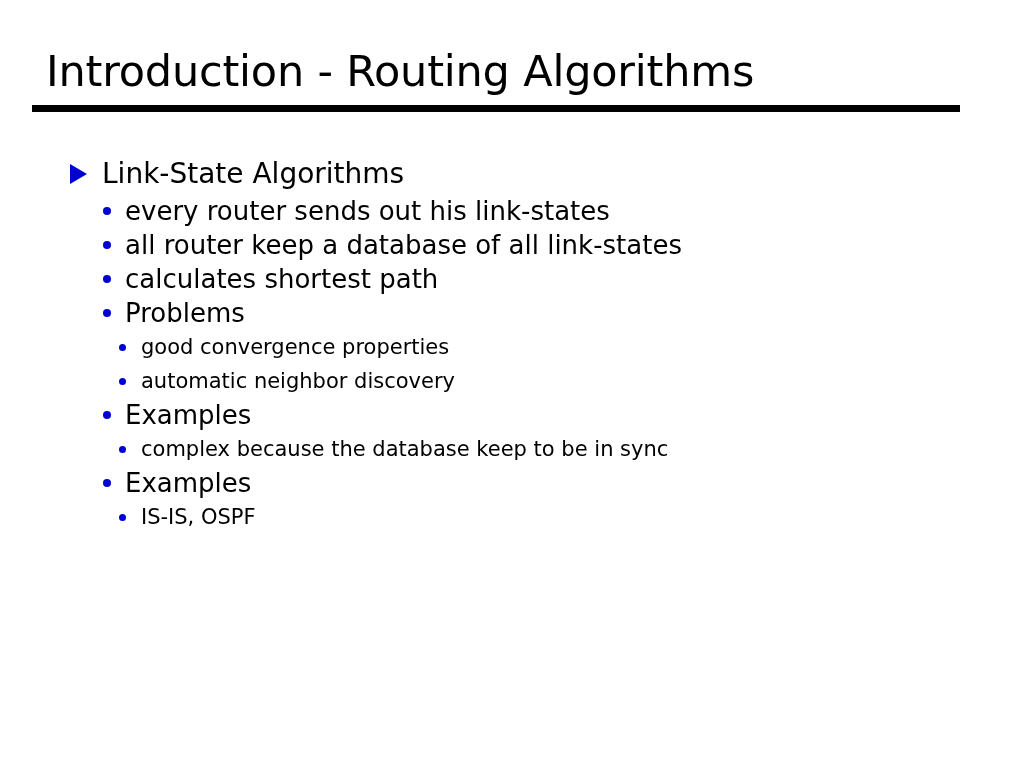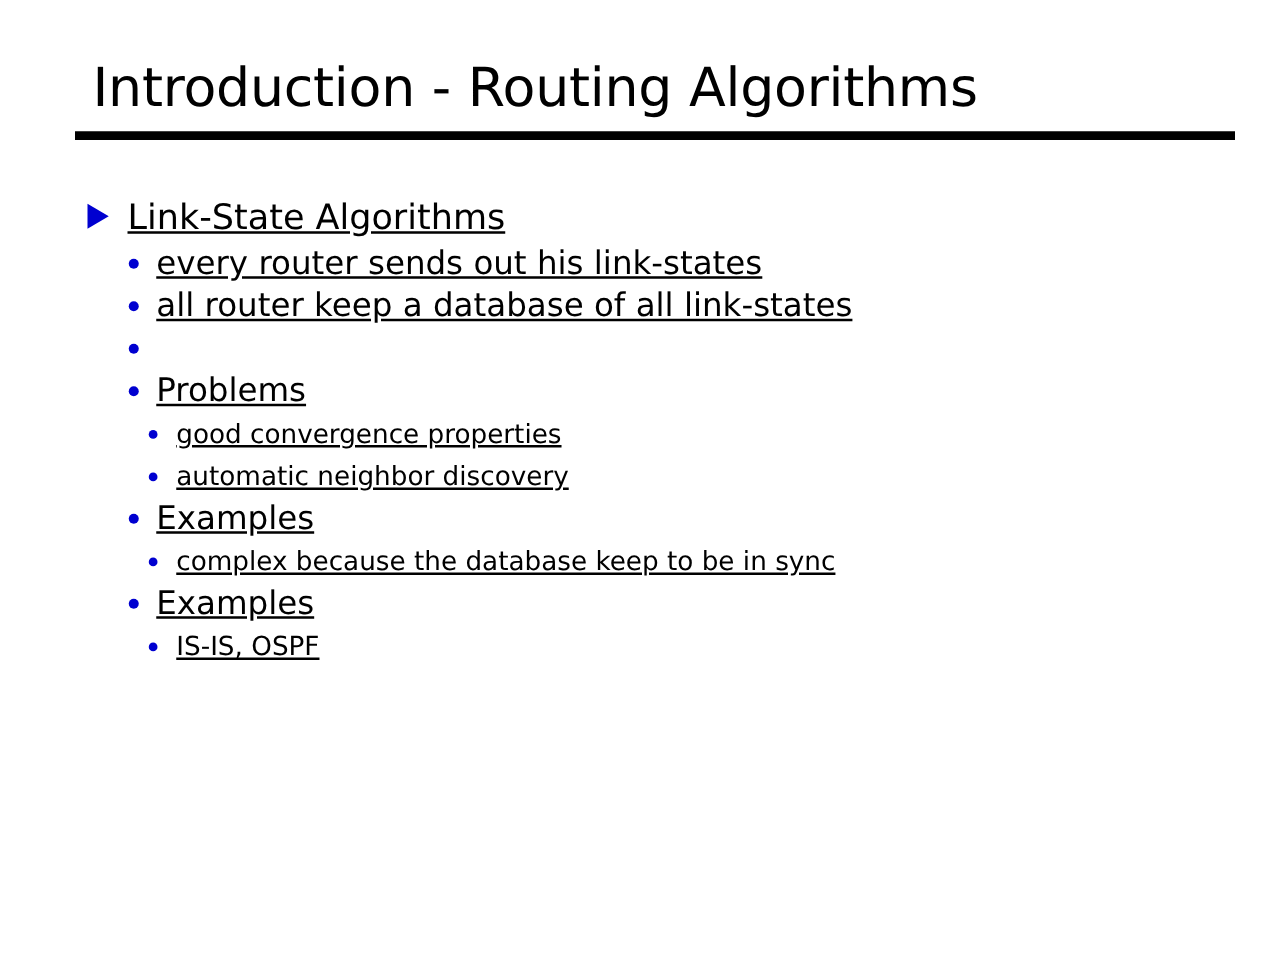--- a/index.html
+++ b/index.html
@@ -20,21 +20,21 @@
   .slide {
     position: relative;
     width: 1024px;
     height: 768px;
     background: #ffffff;
   }
 
   
   .title-block {
     position: absolute;
-    left: 60px;
+    left: 32px;
     top: 46px;
     width: 928px;
   }
   .slide-title {
     font-size: 43px;
     line-height: 50px;
     font-weight: 400;
     letter-spacing: -0.2px;
     color: #000000;
     white-space: nowrap;
@@ -52,21 +52,20 @@
     position: absolute;
     left: 0;
     top: 155px;
     width: 1024px;
   }
 
   .bullet-row {
     display: flex;
     align-items: flex-start;
     white-space: nowrap;
-    text-decoration: underline;
   }
 
   
   .lvl1 {
     padding-left: 70px;
     height: 40px;
   }
   .lvl1 .marker {
     width: 32px;
     flex: 0 0 32px;
@@ -165,20 +164,21 @@
       <span class="label">every router sends out his link-states</span>
     </div>
 
     <div class="bullet-row lvl2">
       <span class="marker"><span class="dot"></span></span>
       <span class="label">all router keep a database of all link-states</span>
     </div>
 
     <div class="bullet-row lvl2">
       <span class="marker"><span class="dot"></span></span>
+      <span class="label">calculates shortest path</span>
     </div>
 
     <div class="bullet-row lvl2">
       <span class="marker"><span class="dot"></span></span>
       <span class="label">Problems</span>
     </div>
 
     <div class="bullet-row lvl3">
       <span class="marker"><span class="dot"></span></span>
       <span class="label">good convergence properties</span>

